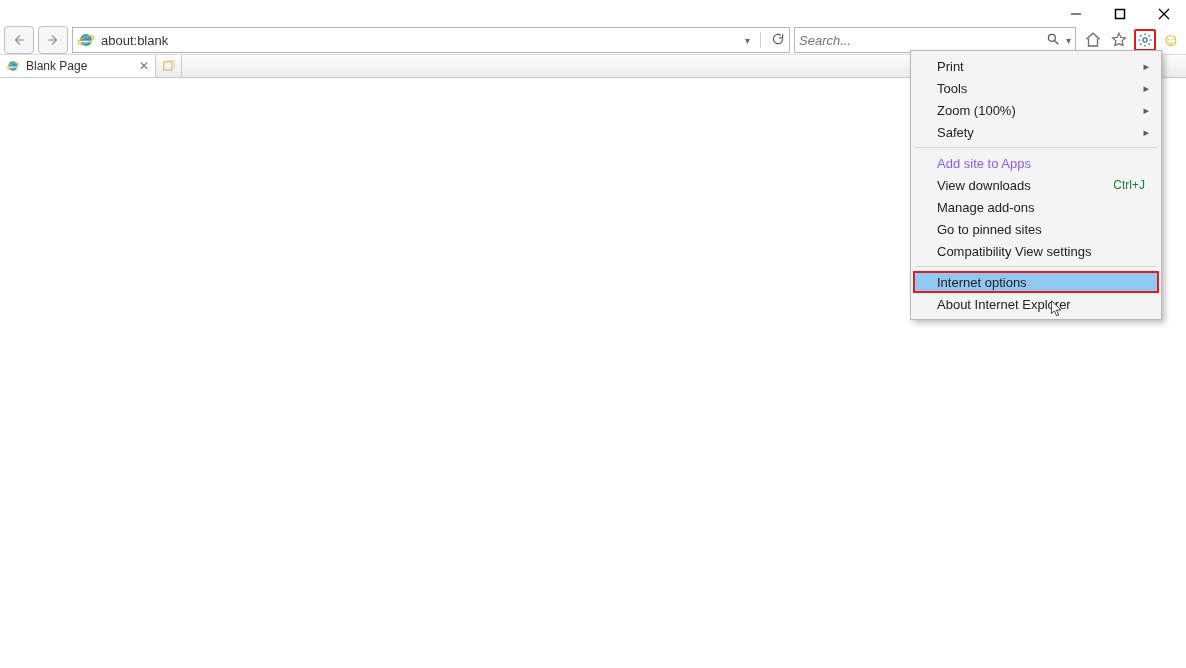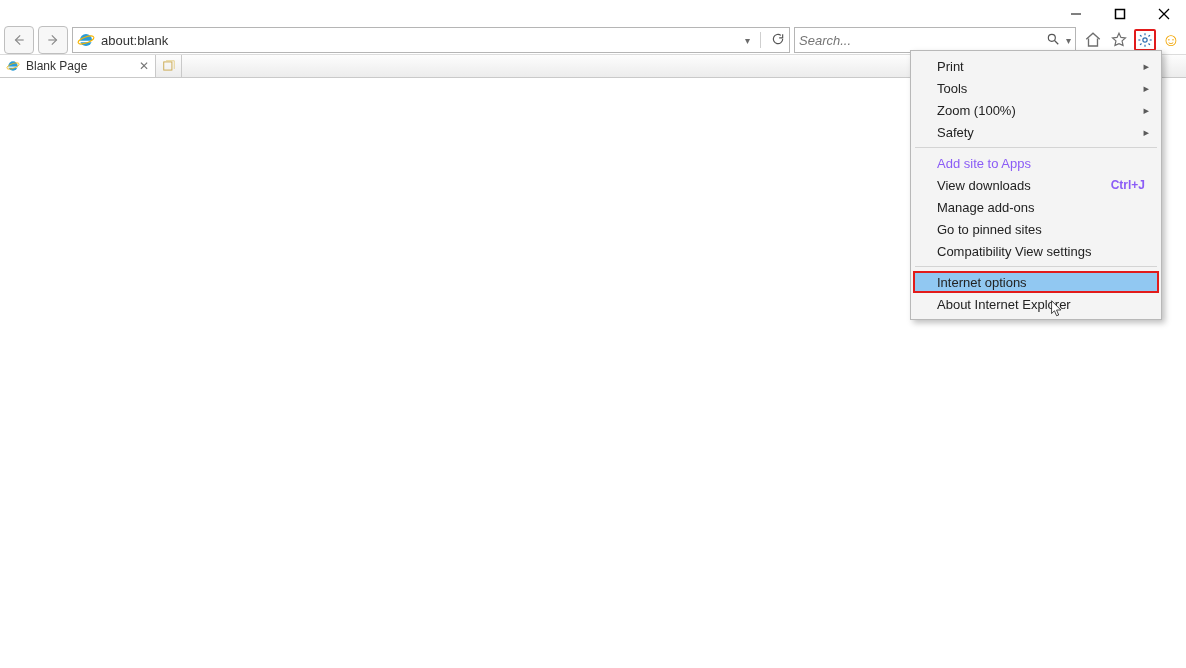--- a/index.html
+++ b/index.html
@@ -81,21 +81,21 @@
   .menu-item {
     height:22px; display:flex; align-items:center;
     font-size:13px; color:#222;
     padding:0 18px 0 24px;
     position:relative;
   }
   .menu-item.disabled { color:#8b5cf6; }
   .menu-item.has-sub::after {
     content:"▸"; position:absolute; right:10px; color:#5a5a5a; font-size:11px;
   }
-  .menu-item .shortcut { position:absolute; right:14px; color:#8b5cf6; font-size:12px;font-weight:bold; }
+  .menu-item .shortcut { position:absolute; right:14px; color:#15803d; font-size:12px; }
   .menu-sep { height:1px; background:#d4d4d4; margin:4px 2px; }
   .menu-item.highlighted {
     background:#91c8f2;
     outline:2px solid #e21b1b; outline-offset:-2px;
   }
 
   
   .cursor {
     position:absolute; width:16px; height:20px; pointer-events:none; z-index:20;
   }

